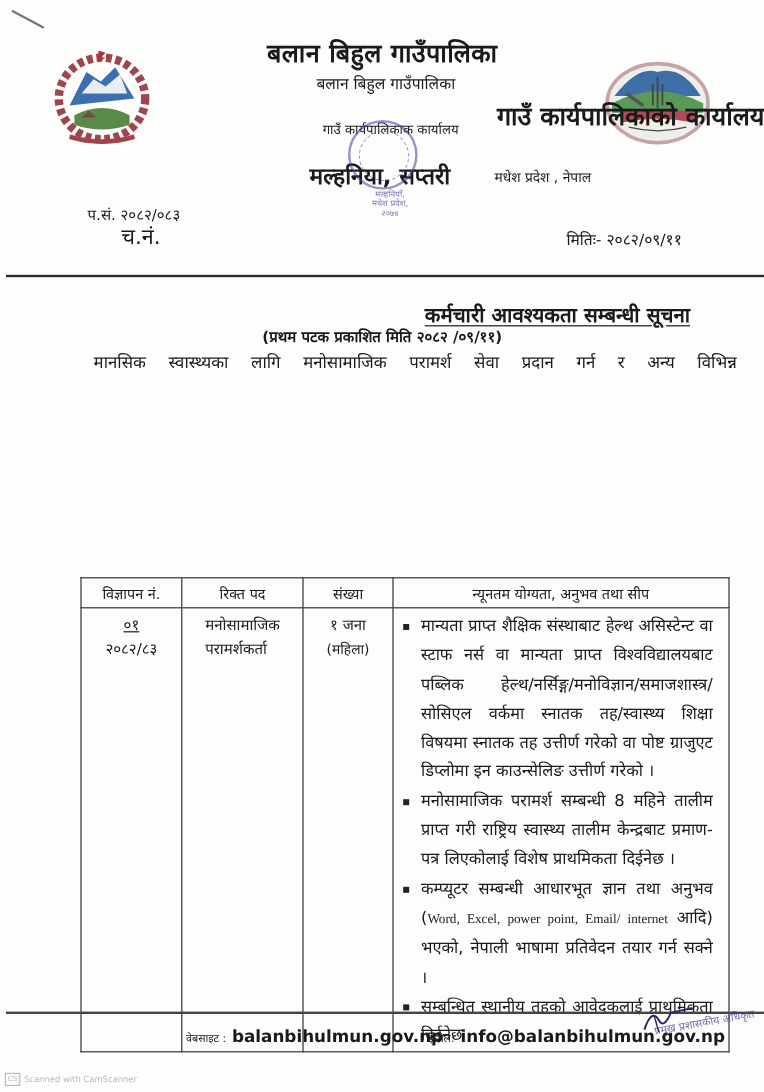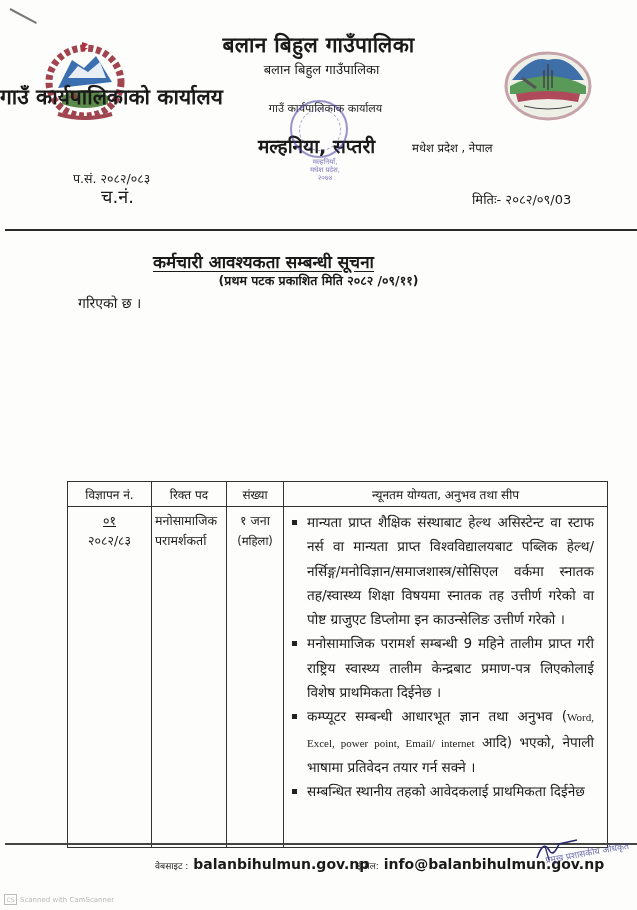--- a/index.html
+++ b/index.html
@@ -12,54 +12,54 @@
   .pen-mark {
     left:10px; top:8px; width:30px; height:2px; background:#777;
     transform:rotate(28deg); transform-origin:left center;
   }
   
   .logo-left { left:44px; top:38px; width:82px; height:82px; }
   .logo-right { left:502px; top:50px; width:92px; height:72px; }
   
   .h-title { left:0; width:637px; top:30px; text-align:center; font-size:21px; font-weight:bold; letter-spacing:0.3px; }
   .h-sub1 { left:0; width:637px; top:60px; text-align:center; font-size:13px; padding-left:6px; box-sizing:border-box; }
-  .h-office { left:0; width:637px; top:82px; text-align:left; font-size:21px; font-weight:bold; }
+  .h-office { left:0; width:637px; top:82px; text-align:right; font-size:21px; font-weight:bold; }
   .h-sub2 { left:0; width:637px; top:100px; text-align:center; font-size:11px; padding-left:14px; box-sizing:border-box; }
   .h-place { left:258px; top:133px; font-size:19px; font-weight:bold;text-align:right; }
   .h-province { left:412px; top:140px; font-size:11.5px; }
   .stamp {
     left:290px; top:100px; width:58px; height:58px; border-radius:50%;
     border:2px solid rgba(70,60,160,0.55); box-sizing:border-box;
   }
   .stamp-inner { left:299px; top:109px; width:40px; height:40px; border-radius:50%; border:1px dashed rgba(70,60,160,0.5); }
   .stamp-text { left:305px; top:158px; font-size:7px; color:rgba(70,60,160,0.7); line-height:8px; width:40px; text-align:center; }
   .ref-no { left:73px; top:170px; font-size:12.5px; }
   .cha-no { left:73px; top:184px; font-size:18px;margin-left:28px; }
   .date { left:472px; top:190px; font-size:13px; }
   .top-rule { left:5px; top:229px; width:632px; height:2px; background:#2a2a2a; }
   
-  .n-title { left:0; width:527px; top:250px; text-align:center; font-size:17px; font-weight:bold; }
+  .n-title { left:0; width:527px; top:250px; text-align:right; font-size:17px; font-weight:bold;padding-left:48px; }
   .n-title span { text-decoration:underline; text-underline-offset:3px; }
   .n-sub { left:0; width:637px; top:272px; text-align:center; font-size:12.5px; font-weight:bold; }
   
   .body-para { left:78px; top:291px; width:536px; font-size:14px; line-height:24.2px; text-align:justify; }
   .body-para div { text-align-last:justify; white-space:nowrap; overflow:hidden; }
   .body-para div.last { text-align-last:left; }
   
   table.req {
     position:absolute; left:67px; top:481px; width:541px; border-collapse:collapse;
     font-size:12.5px;
   }
   table.req th, table.req td { border:1.5px solid #333; vertical-align:top; }
   table.req th { font-weight:normal; font-size:12px; height:22px; text-align:center; vertical-align:middle; }
   table.req td { height:338px; }
   .c1 { width:81px; text-align:center; }
   .c2 { width:72px; }
   .c3 { width:54px; text-align:center; }
-  .cell-text { padding:3px 2px; line-height:20px; font-size:12.5px; }
+  .cell-text { padding:3px 18px; line-height:20px; font-size:12.5px; }
   .adv-num { text-decoration:underline; display:block; }
   .quals { list-style:none; margin:0; padding:2px 12px 0 6px; font-size:13.6px; line-height:24.3px; }
   .quals li { position:relative; padding-left:16px; text-align:justify; }
   .quals li::before { content:""; position:absolute; left:1px; top:10px; width:5px; height:5px; background:#222; }
   .latin { font-family:"Liberation Serif", serif; font-size:11px; }
   
   .bottom-rule { left:5px; top:843px; width:632px; height:1.5px; background:#444; }
   .footer-web { left:155px; top:856px; font-size:14px; font-weight:bold; }
   .footer-web .lbl, .footer-mail .lbl { font-size:9px; font-weight:normal; }
   .footer-mail { left:357px; top:856px; font-size:14px; font-weight:bold; }
@@ -99,29 +99,29 @@
 <div class="abs h-sub2">गाउँ कार्यपालिकाक कार्यालय</div>
 <div class="abs h-place">मल्हनिया, सप्तरी</div>
 <div class="abs h-province">मधेश प्रदेश , नेपाल</div>
 
 <div class="abs stamp"></div>
 <div class="abs stamp-inner"></div>
 <div class="abs stamp-text">मल्हनियाँ, मधेश प्रदेश, २०७४</div>
 
 <div class="abs ref-no">प.सं. २०८२/०८३</div>
 <div class="abs cha-no">च.नं.</div>
-<div class="abs date">मितिः- २०८२/०९/03</div>
+<div class="abs date">मितिः- २०८२/०९/११</div>
 
 <div class="abs top-rule"></div>
 
 <div class="abs n-title"><span>कर्मचारी आवश्यकता सम्बन्धी सूचना</span></div>
 <div class="abs n-sub">(प्रथम पटक प्रकाशित मिति २०८२ /०९/११)</div>
 
 <div class="abs body-para">
-  <div class="last">गरिएको छ ।</div>
+  <div>मानसिक स्वास्थ्यका लागि मनोसामाजिक परामर्श सेवा प्रदान गर्न र अन्य विभिन्न</div>
 </div>
 
 <table class="req">
   <thead>
     <tr>
       <th class="c1">विज्ञापन नं.</th>
       <th class="c2">रिक्त पद</th>
       <th class="c3">संख्या</th>
       <th>न्यूनतम योग्यता, अनुभव तथा सीप</th>
     </tr>
@@ -139,21 +139,21 @@
       </td>
       <td class="c3">
         <div class="cell-text">
           <div>१ जना</div>
           <div style="font-size:11.5px">(महिला)</div>
         </div>
       </td>
       <td>
         <ul class="quals">
           <li>मान्यता प्राप्त शैक्षिक संस्थाबाट हेल्थ असिस्टेन्ट वा स्टाफ नर्स वा मान्यता प्राप्त विश्वविद्यालयबाट पब्लिक हेल्थ/नर्सिङ्ग/मनोविज्ञान/समाजशास्त्र/सोसिएल वर्कमा स्नातक तह/स्वास्थ्य शिक्षा विषयमा स्नातक तह उत्तीर्ण गरेको वा पोष्ट ग्राजुएट डिप्लोमा इन काउन्सेलिङ उत्तीर्ण गरेको ।</li>
-          <li>मनोसामाजिक परामर्श सम्बन्धी 9 महिने तालीम प्राप्त गरी राष्ट्रिय स्वास्थ्य तालीम केन्द्रबाट प्रमाण-पत्र लिएकोलाई विशेष प्राथमिकता दिईनेछ ।</li>
+          <li>मनोसामाजिक परामर्श सम्बन्धी 8 महिने तालीम प्राप्त गरी राष्ट्रिय स्वास्थ्य तालीम केन्द्रबाट प्रमाण-पत्र लिएकोलाई विशेष प्राथमिकता दिईनेछ ।</li>
           <li><span>कम्प्यूटर सम्बन्धी आधारभूत ज्ञान तथा अनुभव (</span><span class="latin">Word, Excel, power  point, Email/ internet</span><span> आदि) भएको, नेपाली भाषामा प्रतिवेदन तयार गर्न सक्ने ।</span></li>
           <li>सम्बन्धित स्थानीय तहको आवेदकलाई प्राथमिकता दिईनेछ</li>
         </ul>
       </td>
     </tr>
   </tbody>
 </table>
 
 <div class="abs bottom-rule"></div>
 

